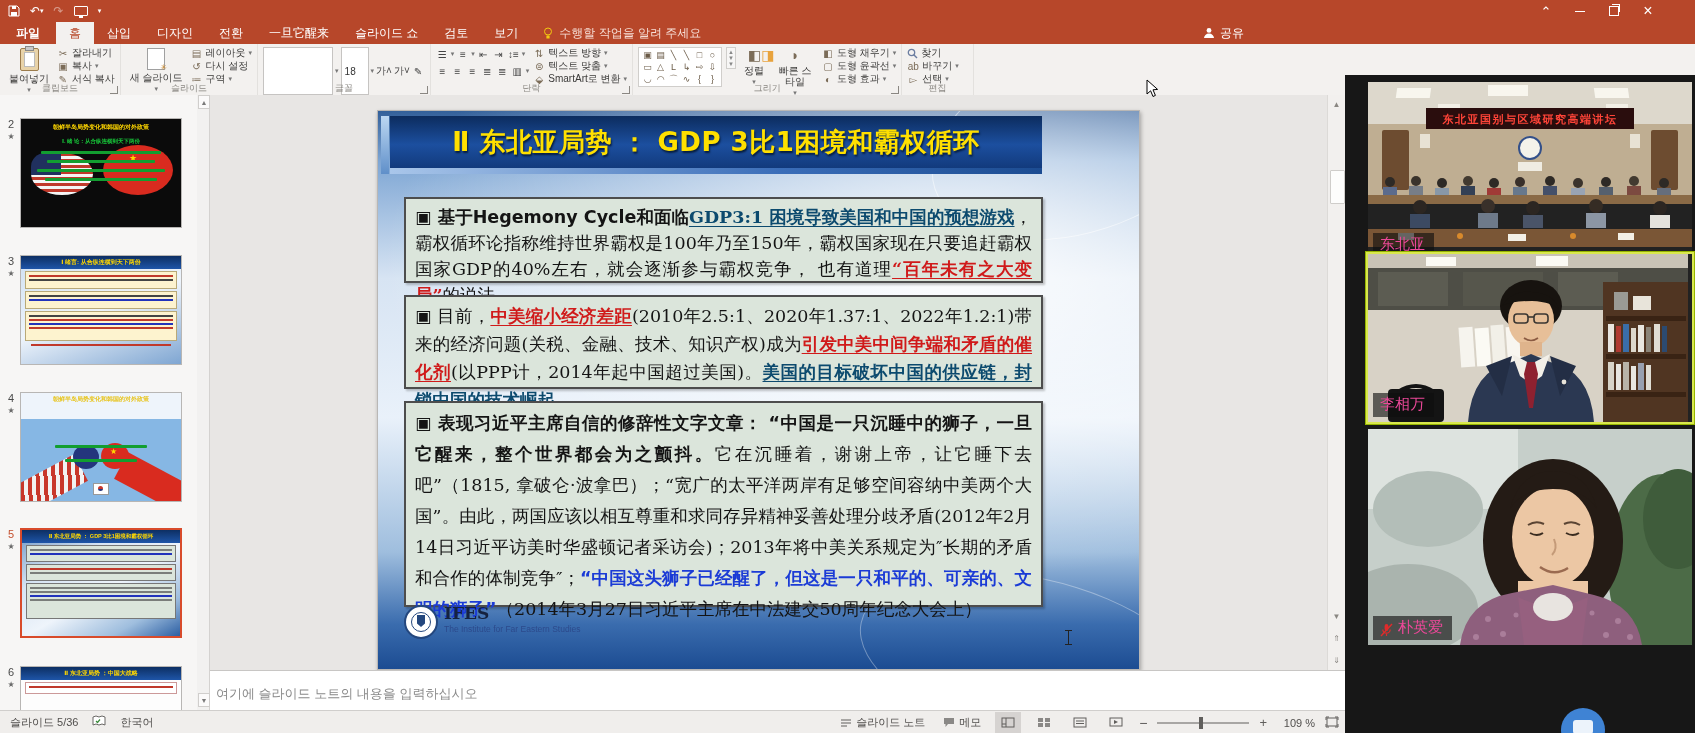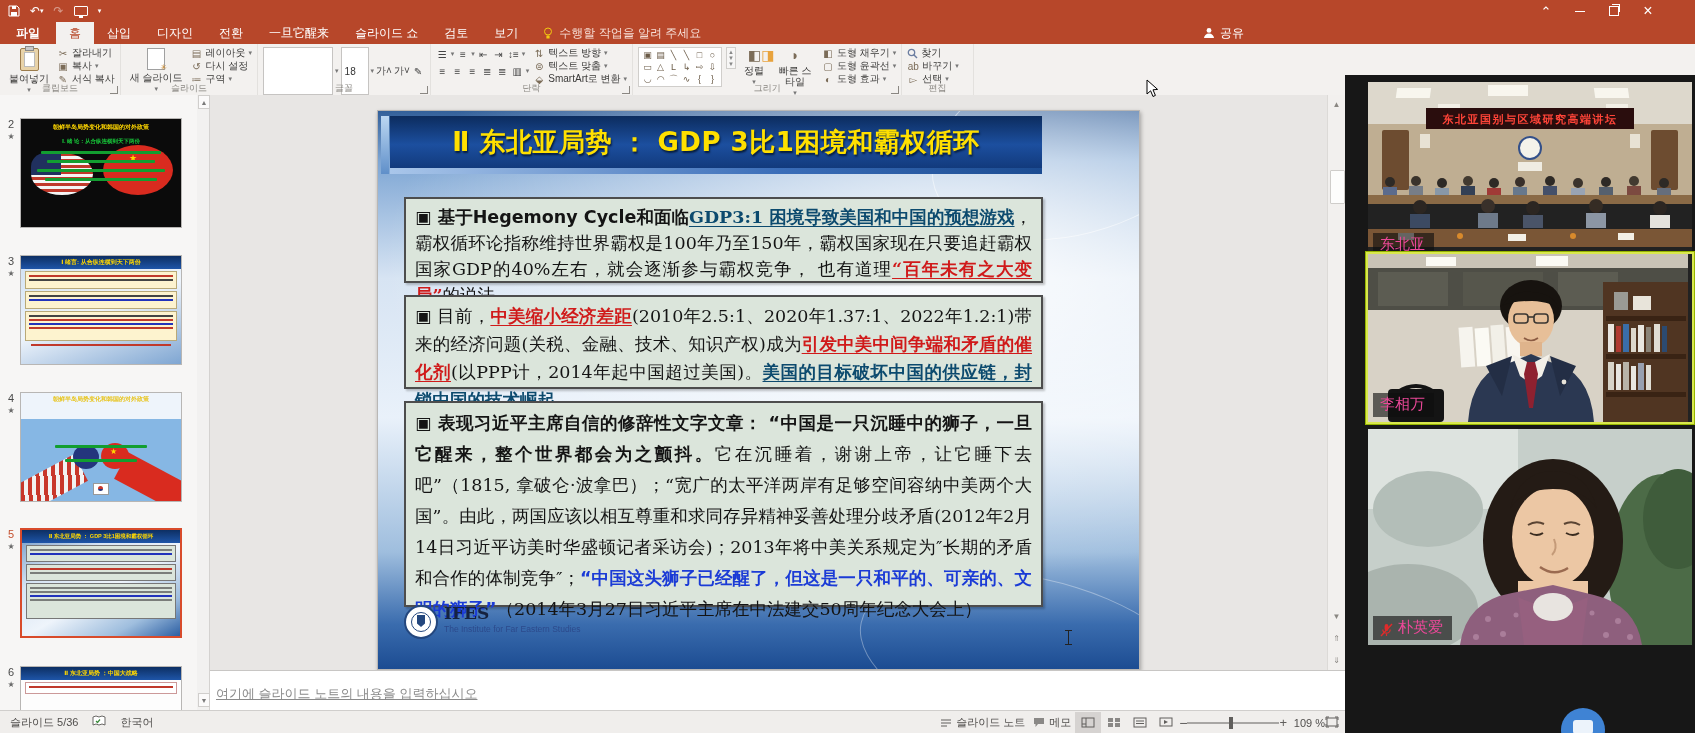--- a/index.html
+++ b/index.html
@@ -120,25 +120,25 @@
   .ifes-sub{font-size:8.5px;color:#2c4a8c;margin-top:2px;}
   .ibeam{position:absolute;left:686px;top:519px;width:9px;height:15px;}
   .ibeam::before{content:'';position:absolute;left:4px;top:0;width:1px;height:15px;background:#222;}
   .ibeam::after{content:'';position:absolute;left:1px;top:0;width:7px;height:1px;background:#222;box-shadow:0 14px 0 #222;}
   
   .vscroll{position:absolute;left:1327px;top:95px;width:18px;height:575px;background:#f2f0ee;border-left:1px solid #dcdad7;}
   .vs-arr{position:absolute;left:0;width:17px;height:15px;font-size:8px;color:#8a8782;display:flex;align-items:center;justify-content:center;}
   .vs-thumb{position:absolute;left:2px;top:75px;width:13px;height:32px;background:#fdfdfc;border:1px solid #cfcdca;border-radius:1px;}
   
   .notes{position:absolute;left:210px;top:670px;width:1135px;height:40px;background:#fff;border-top:1px solid #c8c6c4;}
-  .notes-ph{position:absolute;left:6px;top:14px;font-size:13px;color:#8a8a8a;text-decoration:underline;}
+  .notes-ph{position:absolute;left:6px;top:14px;font-size:13px;color:#8a8a8a;}
   .statusbar{position:absolute;left:0;top:710px;width:1345px;height:23px;background:#f0eeec;border-top:1px solid #d0cecc;
      display:flex;align-items:center;font-size:11px;color:#514f4d;}
   .status-left{display:flex;align-items:flex-start;gap:14px;margin-left:10px;}
-  .status-right{margin-left:auto;display:flex;align-items:center;margin-right:6px;}
+  .status-right{margin-left:auto;display:flex;align-items:center;gap:10px;margin-right:6px;}
   .sb-btn{display:flex;align-items:center;gap:4px;padding:0 4px;height:22px;}
   .viewbtn{width:26px;height:22px;display:flex;align-items:center;justify-content:center;}
   .viewbtn.sel{background:#d6d3d1;}
   .zoomtrack{position:relative;width:92px;height:2px;background:#a8a6a4;}
   .zoomthumb{position:absolute;left:42px;top:-5px;width:4px;height:12px;background:#605e5c;}
   .zoompct{min-width:38px;text-align:right;}
   
   .videopanel{position:absolute;left:1345px;top:75px;width:350px;height:658px;background:#171717;overflow:hidden;}
   .vtile{position:absolute;left:23px;width:324px;background:#222;overflow:hidden;}
   .vtile svg{display:block;}

